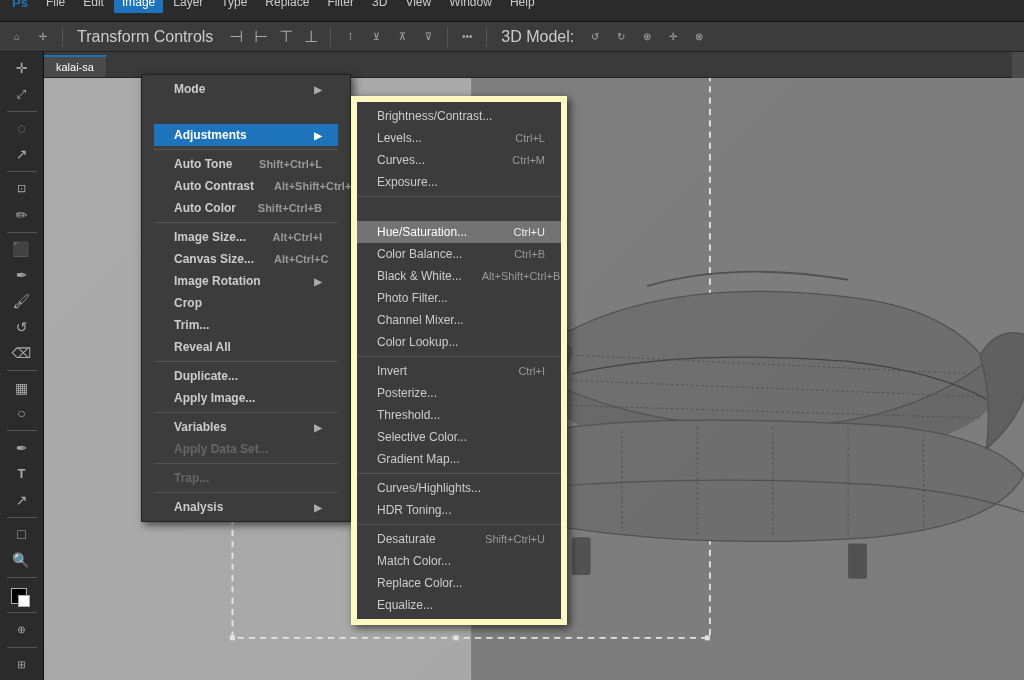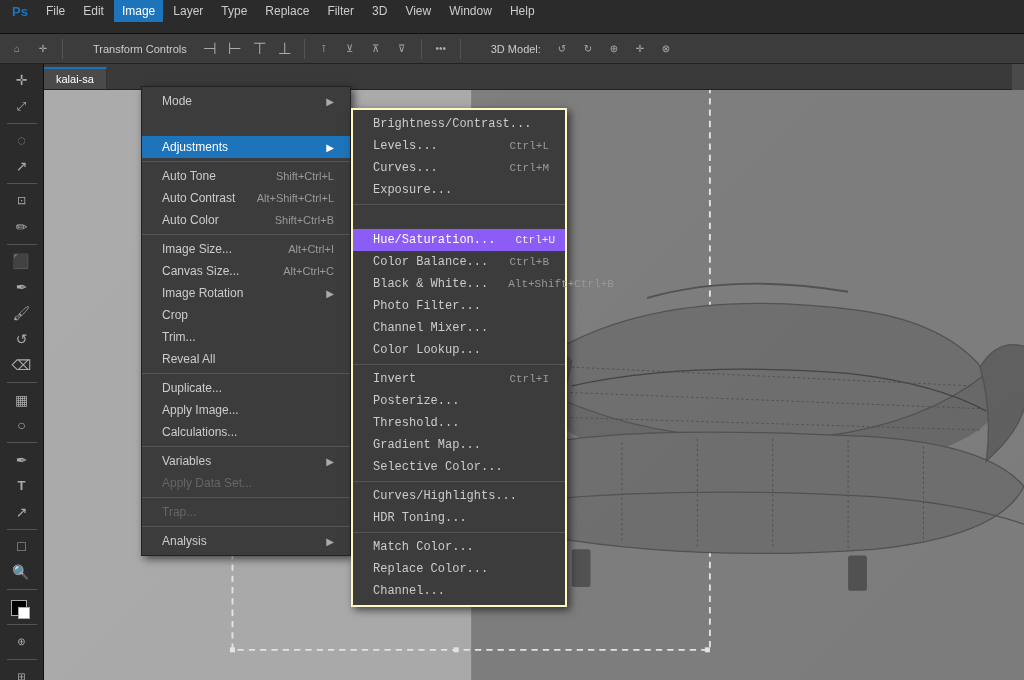--- a/index.html
+++ b/index.html
@@ -10,24 +10,24 @@
       font-family: 'Segoe UI', Arial, sans-serif;
       font-size: 12px;
       background: #3c3c3c;
       color: #ccc;
       user-select: none;
     }
 
     
     #menu-bar {
       background: #2b2b2b;
-      height: 34px;
-      display: flex;
-      align-items: flex-start;
-      padding: 0 4px;
+      height: 22px;
+      display: flex;
+      align-items: flex-end;
+      padding: 8px 4px;
       gap: 2px;
       border-bottom: 1px solid #111;
     }
     .menu-item {
       padding: 2px 8px;
       color: #ccc;
       cursor: pointer;
       font-size: 12px;
       height: 22px;
       display: flex;
@@ -44,21 +44,21 @@
       padding: 0 6px;
       gap: 4px;
       border-bottom: 1px solid #222;
     }
     .options-icon {
       width: 22px; height: 22px;
       display: flex; align-items: center; justify-content: center;
       color: #aaa; font-size: 10px; cursor: pointer;
     }
     .options-sep { width: 1px; height: 20px; background: #555; margin: 0 4px; }
-    .options-text { color: #ccc; font-size: 11px; margin-left: 22px; }
+    .options-text { color: #ccc; font-size: 16px; margin-left: 6px; }
 
     
     #main {
       display: flex;
       height: calc(680px - 52px);
     }
 
     
     #toolbar {
       width: 44px;
@@ -126,25 +126,24 @@
       min-width: 200px;
       padding: 3px 0;
       z-index: 100;
     }
     .menu-dropdown.adjustments-submenu {
       position: absolute;
       top: 44px;
       left: 307px;
       width: 216px;
       background: #3c3c3c;
-      border: 2px solid #fef9c3;
+      border: 6px solid #fef9c3;
       box-shadow: 3px 3px 8px rgba(0,0,0,0.6);
       padding: 3px 0;
       z-index: 101;
-      font-family: Liberation Mono, monospace;
     }
 
     .dd-item {
       display: flex;
       align-items: center;
       justify-content: space-between;
       padding: 3px 16px 3px 20px;
       color: #ccc;
       font-size: 12px;
       cursor: pointer;
@@ -173,22 +172,23 @@
 
     
     .image-top-menu {
       position: absolute;
       top: 22px;
       left: 97px;
       width: 210px;
       background: #3c3c3c;
       border: 1px solid #222;
       box-shadow: 3px 3px 8px rgba(0,0,0,0.6);
-      padding: 3px 0;
+      padding: 3px 12px;
       z-index: 100;
+      font-weight: bold;
     }
   </style>
 </head>
 <body>
 
 <div id="menu-bar">
   <div class="menu-item" style="color:#1d74bb;font-weight:bold;font-size:13px;">Ps</div>
   <div class="menu-item">File</div>
   <div class="menu-item">Edit</div>
   <div class="menu-item active">Image</div>
@@ -364,23 +364,20 @@
       <div class="dd-item">
         <span>Reveal All</span>
       </div>
       <div class="dd-sep"></div>
       <div class="dd-item">
         <span>Duplicate...</span>
       </div>
       <div class="dd-item">
         <span>Apply Image...</span>
       </div>
-      <div class="dd-item">
-        <span>Calculations...</span>
-      </div>
       <div class="dd-sep"></div>
       <div class="dd-item has-sub">
         <span>Variables</span>
         <span class="arrow">▶</span>
       </div>
       <div class="dd-item disabled">
         <span>Apply Data Set...</span>
       </div>
       <div class="dd-sep"></div>
       <div class="dd-item disabled">
@@ -402,21 +399,21 @@
         <span class="shortcut">Ctrl+L</span>
       </div>
       <div class="dd-item">
         <span>Curves...</span>
         <span class="shortcut">Ctrl+M</span>
       </div>
       <div class="dd-item">
         <span>Exposure...</span>
       </div>
       <div class="dd-sep"></div>
-      <div class="dd-item active" style="background:#8b5cf6;color:#fff;">
+      <div class="dd-item active" style="background:#737373;color:#fff;">
         <span>Hue/Saturation...</span>
         <span class="shortcut" style="color:#eee;">Ctrl+U</span>
       </div>
       <div class="dd-item">
         <span>Color Balance...</span>
         <span class="shortcut">Ctrl+B</span>
       </div>
       <div class="dd-item">
         <span>Black &amp; White...</span>
         <span class="shortcut">Alt+Shift+Ctrl+B</span>
@@ -435,39 +432,43 @@
         <span>Invert</span>
         <span class="shortcut">Ctrl+I</span>
       </div>
       <div class="dd-item">
         <span>Posterize...</span>
       </div>
       <div class="dd-item">
         <span>Threshold...</span>
       </div>
       <div class="dd-item">
+        <span>Selective Color...</span>
+      </div>
+      <div class="dd-item">
         <span>Gradient Map...</span>
       </div>
-      <div class="dd-item">
-        <span>Selective Color...</span>
-      </div>
       <div class="dd-sep"></div>
       <div class="dd-item">
         <span>Curves/Highlights...</span>
       </div>
       <div class="dd-item">
         <span>HDR Toning...</span>
       </div>
       <div class="dd-sep"></div>
       <div class="dd-item">
+        <span>Desaturate</span>
+        <span class="shortcut">Shift+Ctrl+U</span>
+      </div>
+      <div class="dd-item">
         <span>Match Color...</span>
       </div>
       <div class="dd-item">
         <span>Replace Color...</span>
       </div>
       <div class="dd-item">
-        <span>Channel...</span>
+        <span>Equalize...</span>
       </div>
     </div>
 
   </div>
 
 </div>
 
 </body></html>

